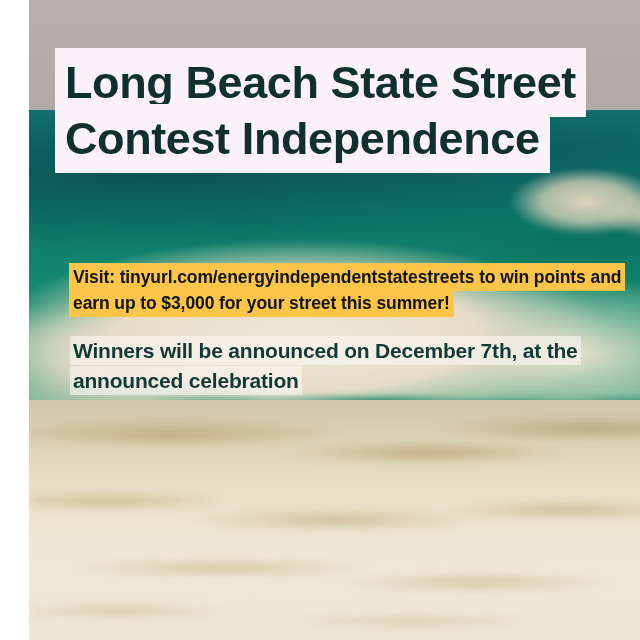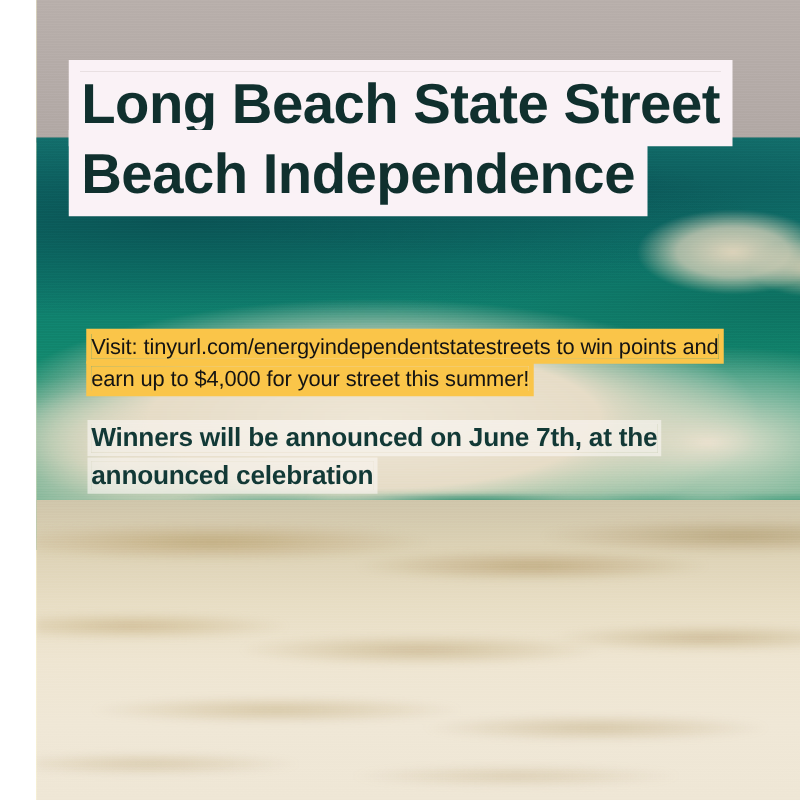--- a/index.html
+++ b/index.html
@@ -182,21 +182,21 @@
     box-decoration-break: clone;
   }
 
   .visit {
     position: absolute;
     left: 44px;
     top: 264px;
     width: 550px;
     margin: 0;
     font-size: 17.5px;
-    font-weight: 400;
+    font-weight: 700;
     line-height: 26px;
     letter-spacing: -0.1px;
     color: #131313;
   }
   .visit .line { display: block; }
   .visit .line .hl {
     background: #fac549;
     box-shadow: 0 0 0 4px #fac549;
     -webkit-box-decoration-break: clone;
     box-decoration-break: clone;
@@ -235,27 +235,27 @@
     <div class="crest"></div>
     <div class="surf-green"></div>
     <div class="surf"></div>
     <div class="grain"></div>
   </div>
 
   <div class="content">
 
     <h1 class="title">
       <span class="line"><span class="hl">Long Beach State Street</span></span>
-      <span class="line"><span class="hl">Beach Independence</span></span>
+      <span class="line"><span class="hl">Contest Independence</span></span>
     </h1>
 
     <p class="visit">
       <span class="line"><span class="hl">Visit: tinyurl.com/energyindependentstatestreets to win points and</span></span>
-      <span class="line"><span class="hl">earn up to $4,000 for your street this summer!</span></span>
+      <span class="line"><span class="hl">earn up to $3,000 for your street this summer!</span></span>
     </p>
 
     <p class="winners">
-      <span class="line"><span class="hl">Winners will be announced on June 7th, at the</span></span>
+      <span class="line"><span class="hl">Winners will be announced on December 7th, at the</span></span>
       <span class="line"><span class="hl">announced celebration</span></span>
     </p>
 
   </div>
 </div>
 
 </body></html>

